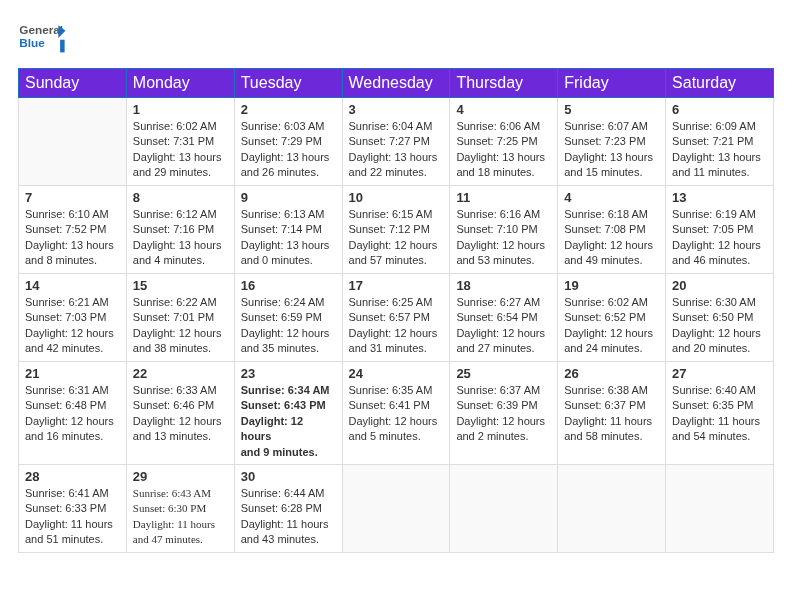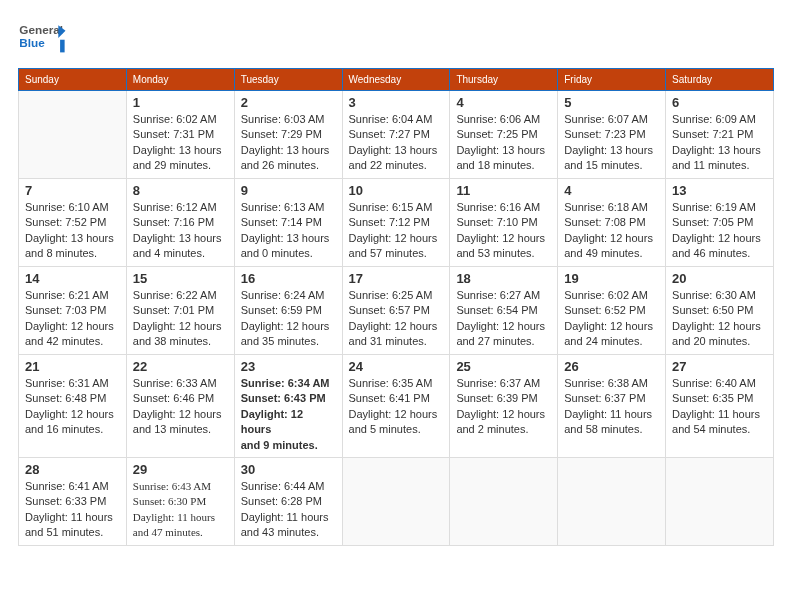--- a/index.html
+++ b/index.html
@@ -34,25 +34,25 @@
     .subtitle {
       font-size: 14px;
       color: #555;
     }
     .calendar {
       width: 100%;
       border-collapse: collapse;
       border: 1px solid #ccc;
     }
     .calendar th {
-      background: #c2410c;
+      background: #6d28d9;
       color: #fff;
       text-align: left;
       padding: 5px 6px;
-      font-size: 10px;
+      font-size: 16px;
       font-weight: normal;
       border: 1px solid #1a6fc4;
     }
     .calendar td {
       vertical-align: top;
       padding: 4px 6px;
       border: 1px solid #ddd;
       width: calc(100% / 7);
       min-height: 80px;
       height: 88px;

